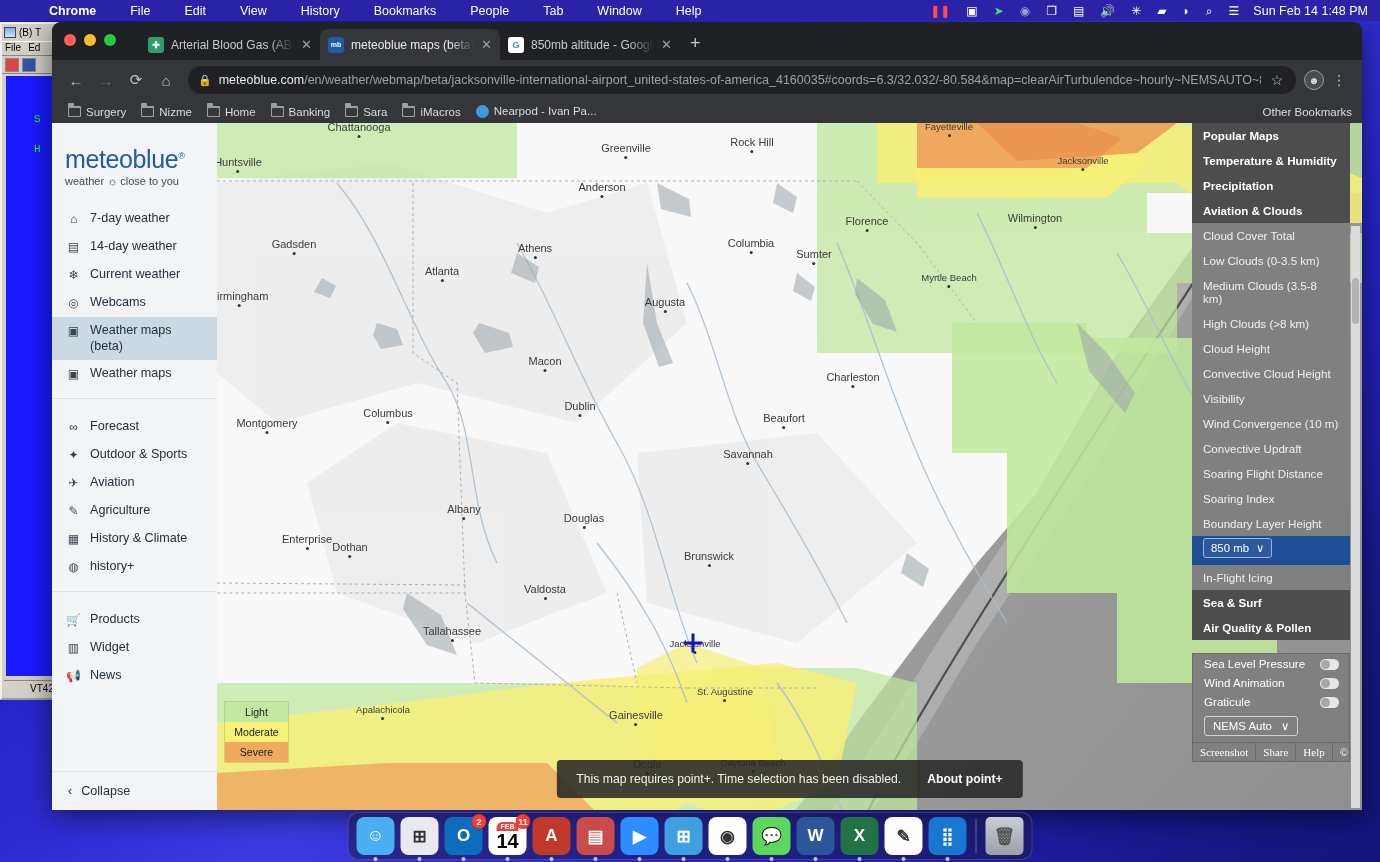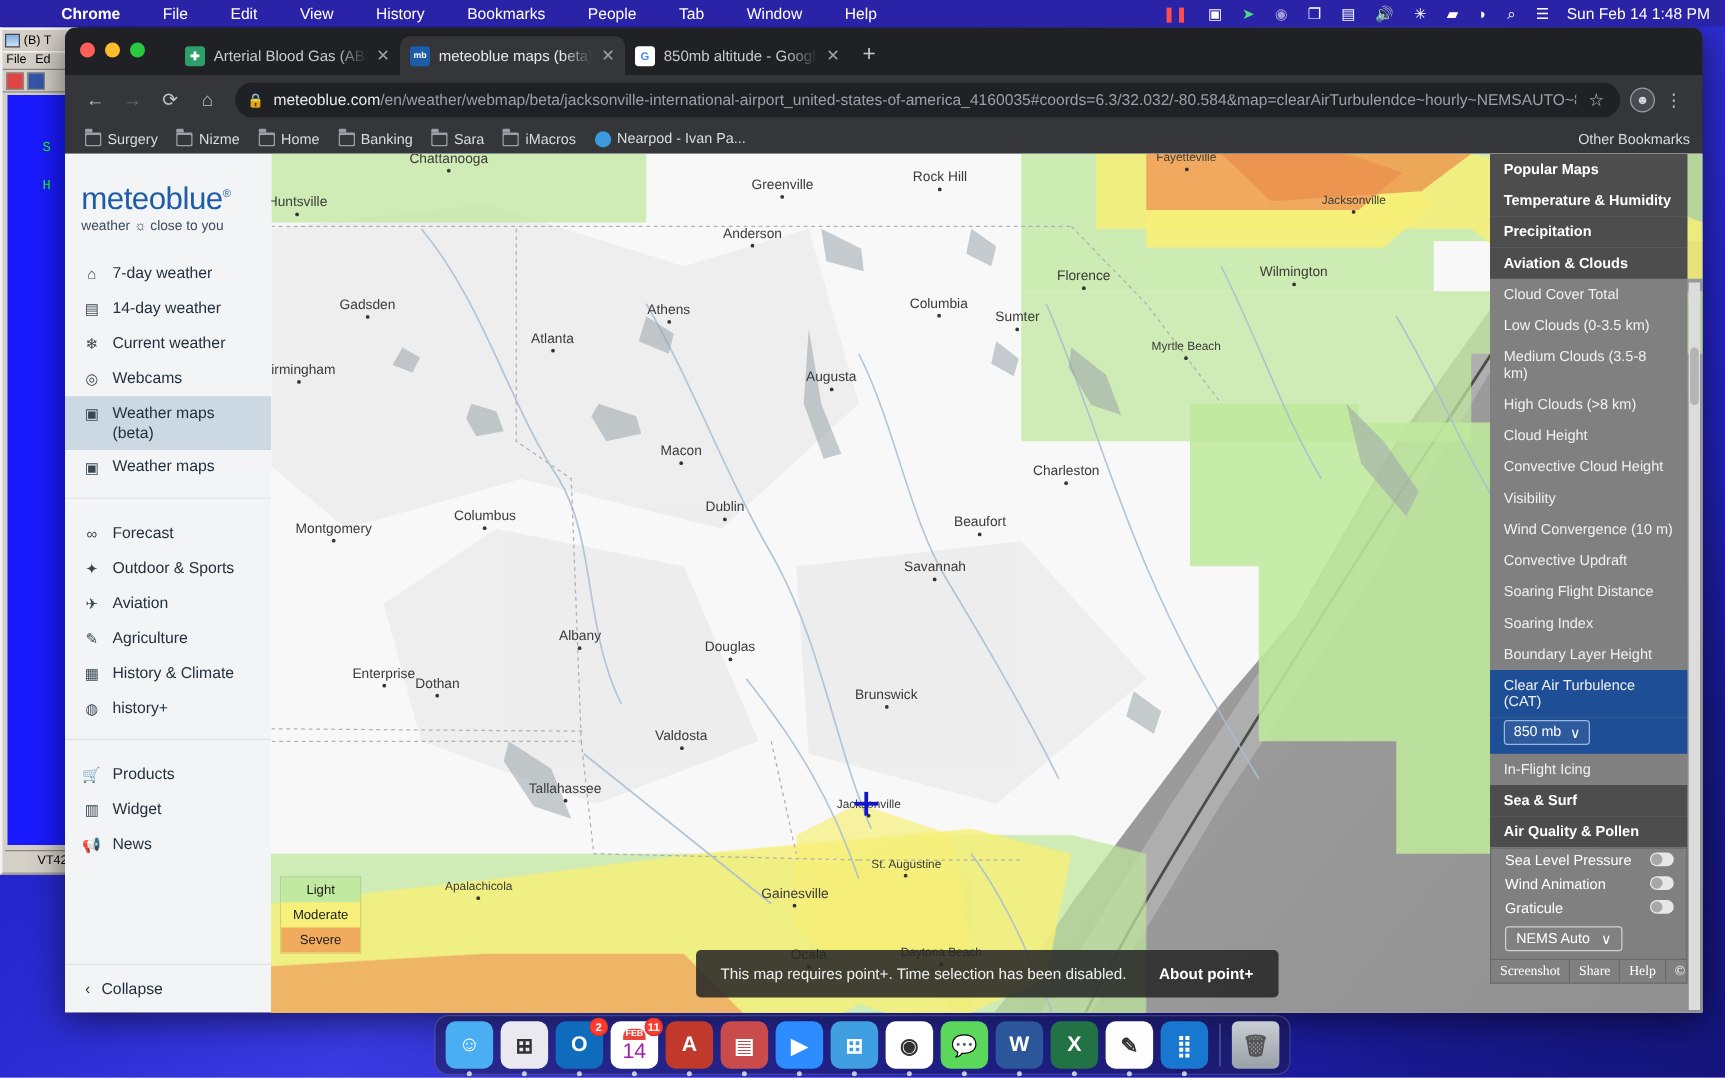--- a/index.html
+++ b/index.html
@@ -154,21 +154,21 @@
   .lgroup{ background:#4d4d4d; color:#fff; font-weight:bold; font-size:11.6px; padding:6px 11px; }
   .litem{ color:#f0f0f0; font-size:11.6px; padding:6px 11px; }
   .litem.sel{ background:#1d4e96; }
   .pillwrap{ padding:2px 11px 7px 11px; background:#1d4e96; }
   .pill{ display:inline-flex; align-items:center; gap:7px; border:1px solid #9bb7dd; border-radius:3px;
          color:#fff; font-size:11.4px; padding:2px 7px; background:rgba(255,255,255,.07); }
   #layeropts{
     margin-top:auto; margin-bottom:48px; background:#808080;
     border:1px solid #6a6a6a; color:#fff; font-size:11.6px;
   }
-  #layeropts .row{ display:flex; align-items:flex-start; justify-content:space-between; padding:3px 10px 3px 11px;}
+  #layeropts .row{ display:flex; align-items:flex-end; justify-content:space-between; padding:3px 10px 3px 11px;}
   .toggle{ width:19px;height:11px;background:#e7e7e7;border-radius:6px;position:relative; flex:none;}
   .toggle:after{content:"";position:absolute;left:1px;top:1px;width:9px;height:9px;border-radius:50%;background:#a7a7a7;}
   #layeropts .selwrap{ padding:5px 11px 6px 11px; }
   #layeropts .sel2{ display:inline-flex;align-items:center;gap:9px;border:1px solid #cfcfcf;border-radius:3px;padding:2px 8px;font-size:11.4px;}
   #layeropts .btnrow{ display:flex; border-top:1px solid #6a6a6a; font-size:11px; }
   #layeropts .btnrow div{ padding:3px 7px; border-right:1px solid #6a6a6a;font-family:Liberation Serif, serif; }
   #layeropts .btnrow div:last-child{ border-right:none; }
 
   
   #pagescroll{ position:absolute; right:2px; top:103px; bottom:2px; width:9px; background:#dcdcdc; z-index:30;}
@@ -544,21 +544,20 @@
             <div class="litem">Medium Clouds (3.5-8 km)</div>
             <div class="litem">High Clouds (&gt;8 km)</div>
             <div class="litem">Cloud Height</div>
             <div class="litem">Convective Cloud Height</div>
             <div class="litem">Visibility</div>
             <div class="litem">Wind Convergence (10 m)</div>
             <div class="litem">Convective Updraft</div>
             <div class="litem">Soaring Flight Distance</div>
             <div class="litem">Soaring Index</div>
             <div class="litem">Boundary Layer Height</div>
-            <div class="litem sel">Clear Air Turbulence (CAT)</div>
             <div class="pillwrap"><span class="pill">
                 <span>850 mb</span>
                 <span>∨</span>
               </span></div>
             <div class="litem">In-Flight Icing</div>
             <div class="lgroup">Sea &amp; Surf</div>
             <div class="lgroup">Air Quality &amp; Pollen</div>
           </div>
 
         <div id="layeropts">
@@ -626,21 +625,21 @@
   </span>
 </div>
 
 <div id="dock">
     <div class="dockicon" style="background: rgb(74, 174, 242); color: rgb(255, 255, 255);">☺<span class="dockdot"></span></div>
     <div class="dockicon" style="background: rgb(233, 233, 239); color: rgb(51, 51, 51);">⊞<span class="dockdot"></span></div>
     <div class="dockicon" style="background: rgb(15, 108, 189); color: rgb(255, 255, 255);">O<span class="badge">2</span><span class="dockdot"></span></div>
     <div class="dockicon" style="background: rgb(255, 255, 255); color: rgb(51, 51, 51);">
       <div style="text-align:center;line-height:1">
         <div style="background:#e8453c;color:#fff;font-size:7px;border-radius:6px 6px 0 0;padding:1px 0">FEB</div>
-        <div style="font-size:17px;color:#a21caf;font-weight:normal">14</div>
+        <div style="font-size:20px;color:#000000;font-weight:bold">14</div>
       </div>
       <span class="badge">11</span>
       <span class="dockdot"></span>
     </div>
     <div class="dockicon" style="background: rgb(192, 57, 43); color: rgb(255, 255, 255);">A<span class="dockdot"></span></div>
     <div class="dockicon" style="background: rgb(201, 75, 75); color: rgb(255, 255, 255);">▤<span class="dockdot"></span></div>
     <div class="dockicon" style="background: rgb(45, 140, 255); color: rgb(255, 255, 255);">▶<span class="dockdot"></span></div>
     <div class="dockicon" style="background: rgb(63, 159, 224); color: rgb(255, 255, 255);">⊞<span class="dockdot"></span></div>
     <div class="dockicon" style="background: rgb(255, 255, 255); color: rgb(51, 51, 51);">◉<span class="dockdot"></span></div>
     <div class="dockicon" style="background: rgb(91, 215, 91); color: rgb(255, 255, 255);">💬<span class="dockdot"></span></div>

